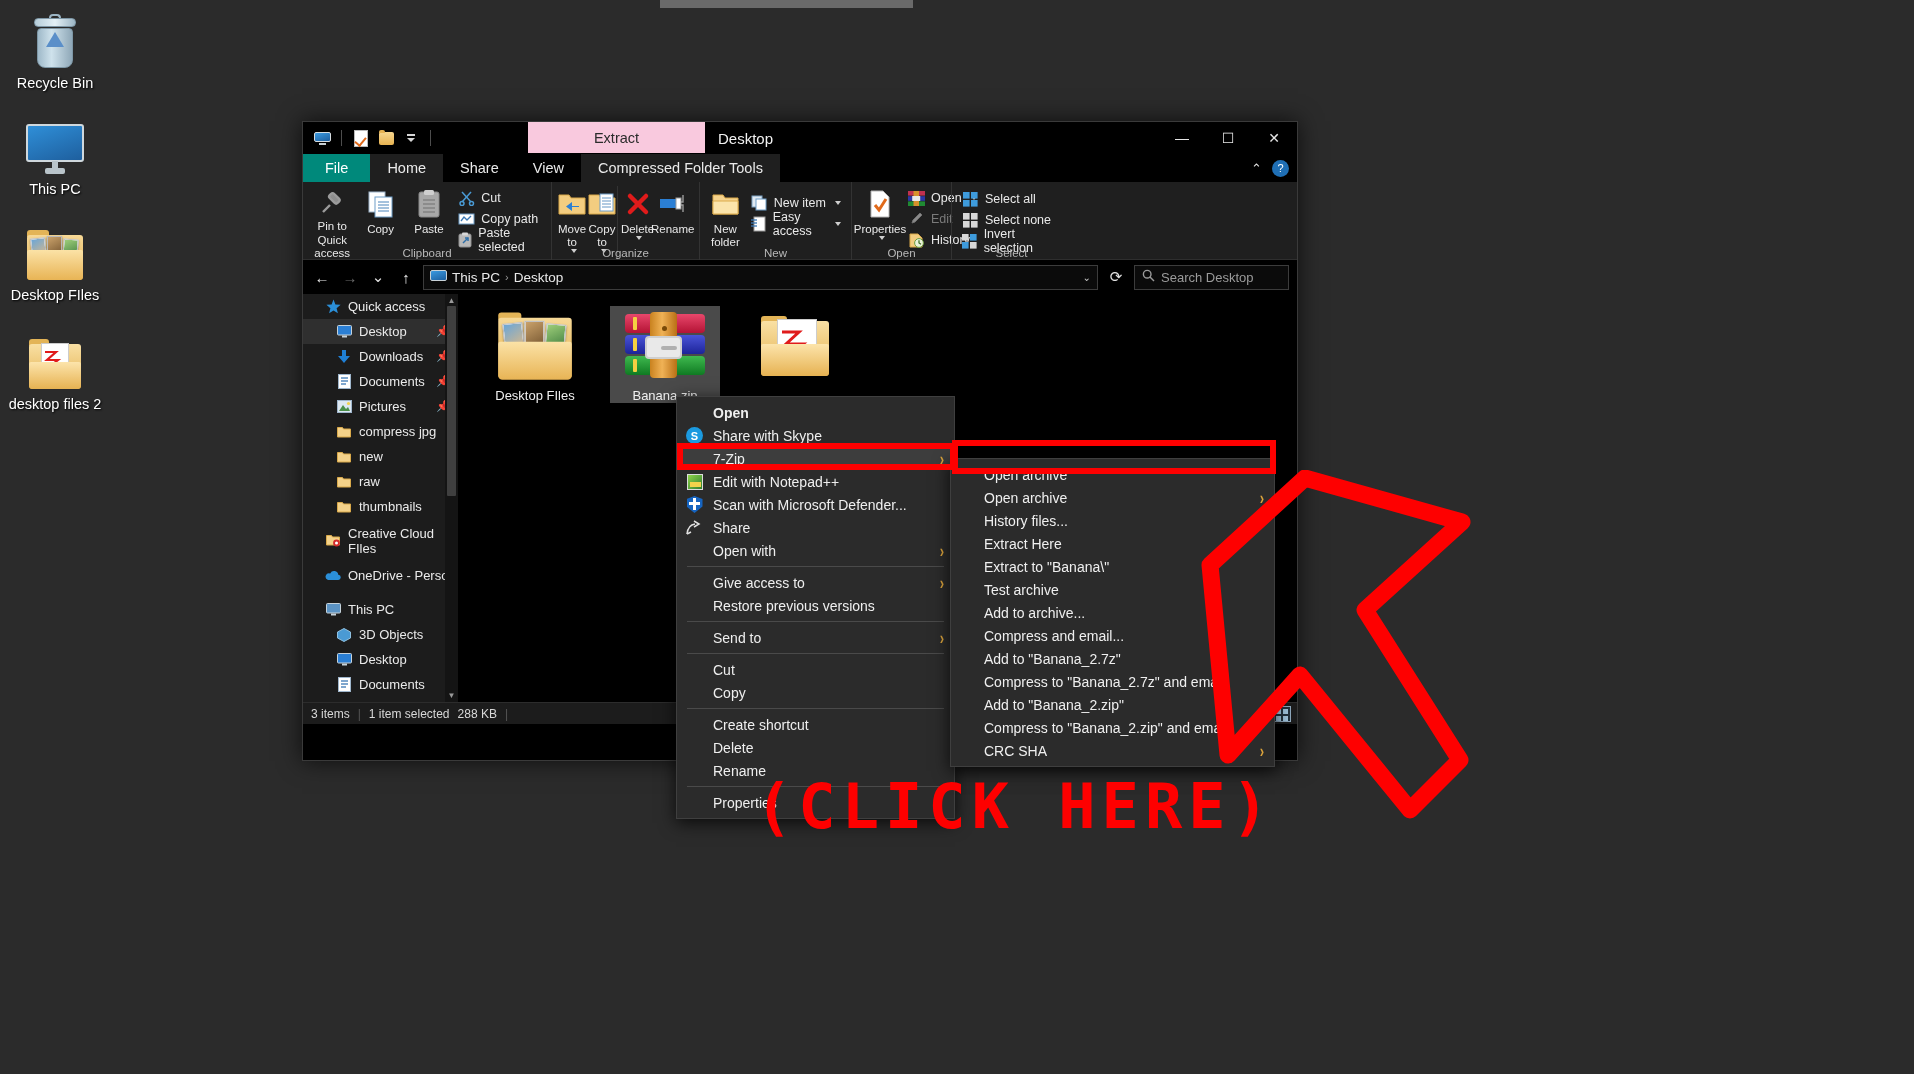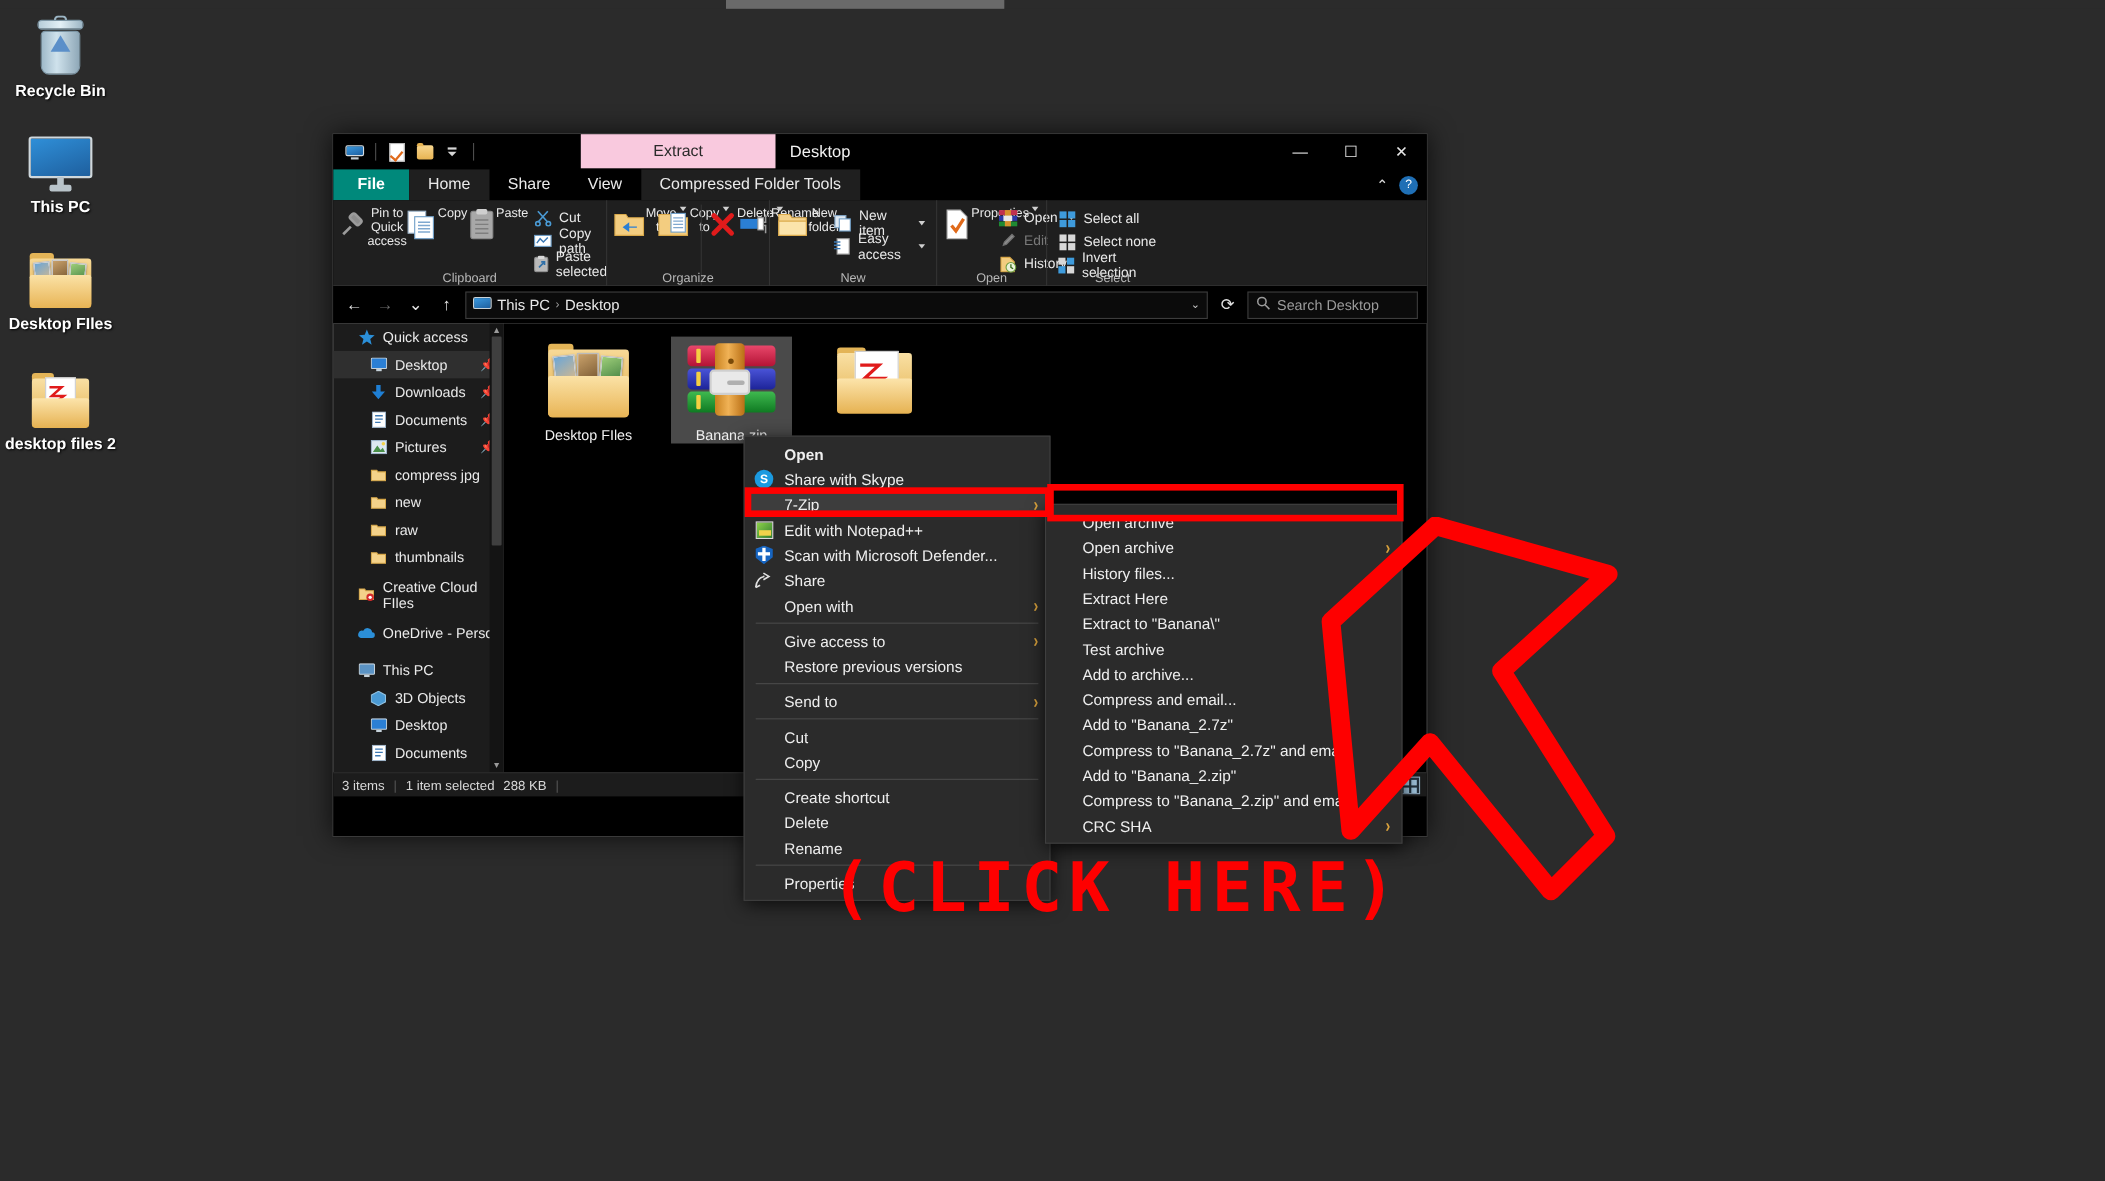--- a/index.html
+++ b/index.html
@@ -5,21 +5,21 @@
   * { box-sizing: border-box; margin:0; padding:0; }
   body {
     width:1914px; height:1074px;
     background:#2b2b2b;
     font-family:"Liberation Sans", sans-serif;
     overflow:hidden; position:relative;
     color:#e8e8e8;
   }
   
   #desktop { position:absolute; inset:0; background:#2b2b2b; }
-  .desk-icon { position:absolute; width:110px; text-align:center; cursor:default;font-weight:bold; }
+  .desk-icon { position:absolute; width:110px; text-align:center; cursor:default; }
   .desk-icon .glyph { height:62px; display:flex; align-items:flex-end; justify-content:center; }
   .desk-icon .cap { font-size:14.5px; color:#fff; margin-top:6px; line-height:1.25;
                     text-shadow:1px 1px 2px #000; }
 
   
   .bin { width:44px; height:52px; position:relative; }
   .bin .body { position:absolute; bottom:0; left:4px; width:36px; height:40px;
     background:linear-gradient(90deg,#9fb9c9,#cfe2ec 40%,#8fa8b8);
     border-radius:4px 4px 8px 8px; border:1px solid #7d96a5; }
   .bin .lid { position:absolute; top:2px; left:1px; width:42px; height:9px;
@@ -82,34 +82,34 @@
   .ctx-tab { position:absolute; left:225px; top:0; width:177px; height:31px;
     background:#f9c9de; color:#2b2b2b; font-size:14.5px; display:flex; align-items:center; justify-content:center;}
   .win-title { position:absolute; left:415px; top:0; height:32px; display:flex; align-items:center;
     font-size:15px; color:#f2f2f2;}
   .win-btns { position:absolute; right:0; top:0; display:flex; height:32px;}
   .win-btn { width:46px; height:32px; display:flex; align-items:center; justify-content:center; color:#e6e6e6; font-size:14px;}
 
   
   .ribbon-tabs { height:28px; background:#000; display:flex; align-items:stretch; position:relative; }
   .rtab { padding:0 17px; display:flex; align-items:center; font-size:14.5px; color:#eaeaea; }
-  .rtab.file { background:#00897b; color:#fff; padding:12px 22px;font-weight:bold;}
+  .rtab.file { background:#00897b; color:#fff; padding:12px 22px;}
   .rtab.active { background:#1f1f1f; }
   .rtab.ctx { background:#1f1f1f; }
   .ribbon-right { position:absolute; right:8px; top:0; height:28px; display:flex; align-items:center; gap:10px;}
   .help-circle{width:17px;height:17px;border-radius:50%;background:#1f6fb5;color:#fff;font-size:11px;
     display:flex;align-items:center;justify-content:center;}
 
   
   .ribbon { height:78px; background:#1f1f1f; display:flex; align-items:flex-start; position:relative;
     border-bottom:1px solid #2e2e2e;}
   .rgroup { height:78px; position:relative; display:flex; padding:4px 5px 0 5px; }
   .rgroup + .rgroup { border-left:1px solid #333; }
   .rglabel { position:absolute; bottom:1px; left:0; width:100%; text-align:center; font-size:11.5px; color:#b8b8b8;}
-  .bigbtn { width:60px; display:flex; justify-content:flex-start;
+  .bigbtn { width:60px; display:flex; flex-direction:column; align-items:center; justify-content:flex-start;
     font-size:11.5px; color:#e9e9e9; text-align:center; line-height:1.15; padding-top:2px;}
   .bigbtn .ic { height:32px; display:flex; align-items:center; justify-content:center; margin-bottom:3px;}
   .smallcol { display:flex; flex-direction:column; justify-content:flex-start; padding-top:3px; gap:3px;}
   .smallbtn { display:flex; align-items:center; gap:6px; font-size:12.5px; color:#e9e9e9; height:18px; padding:0 5px;}
   .smallbtn .ic { width:17px; height:17px; display:flex; align-items:center; justify-content:center;}
   .dd-caret{width:0;height:0;border-left:3.5px solid transparent;border-right:3.5px solid transparent;
     border-top:4px solid #cfcfcf; margin-left:3px;}
   .gray{color:#7a7a7a !important;}
 
   

